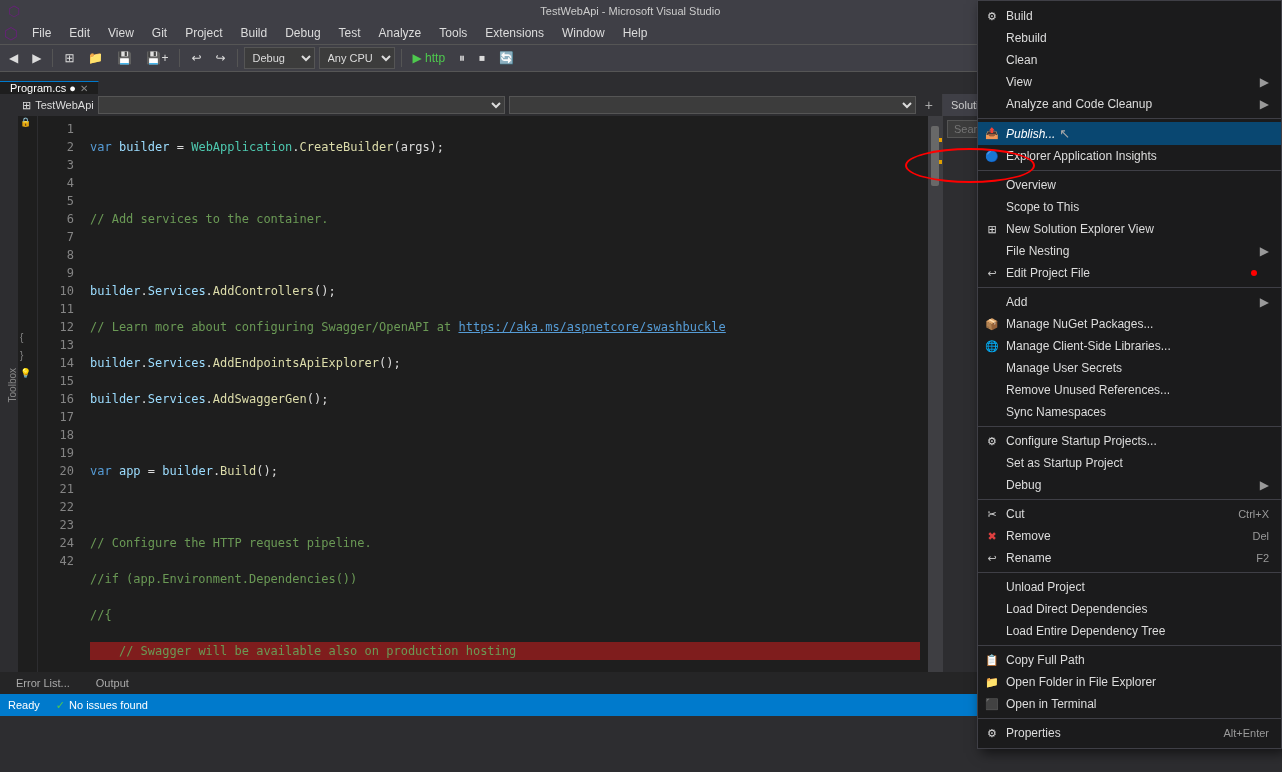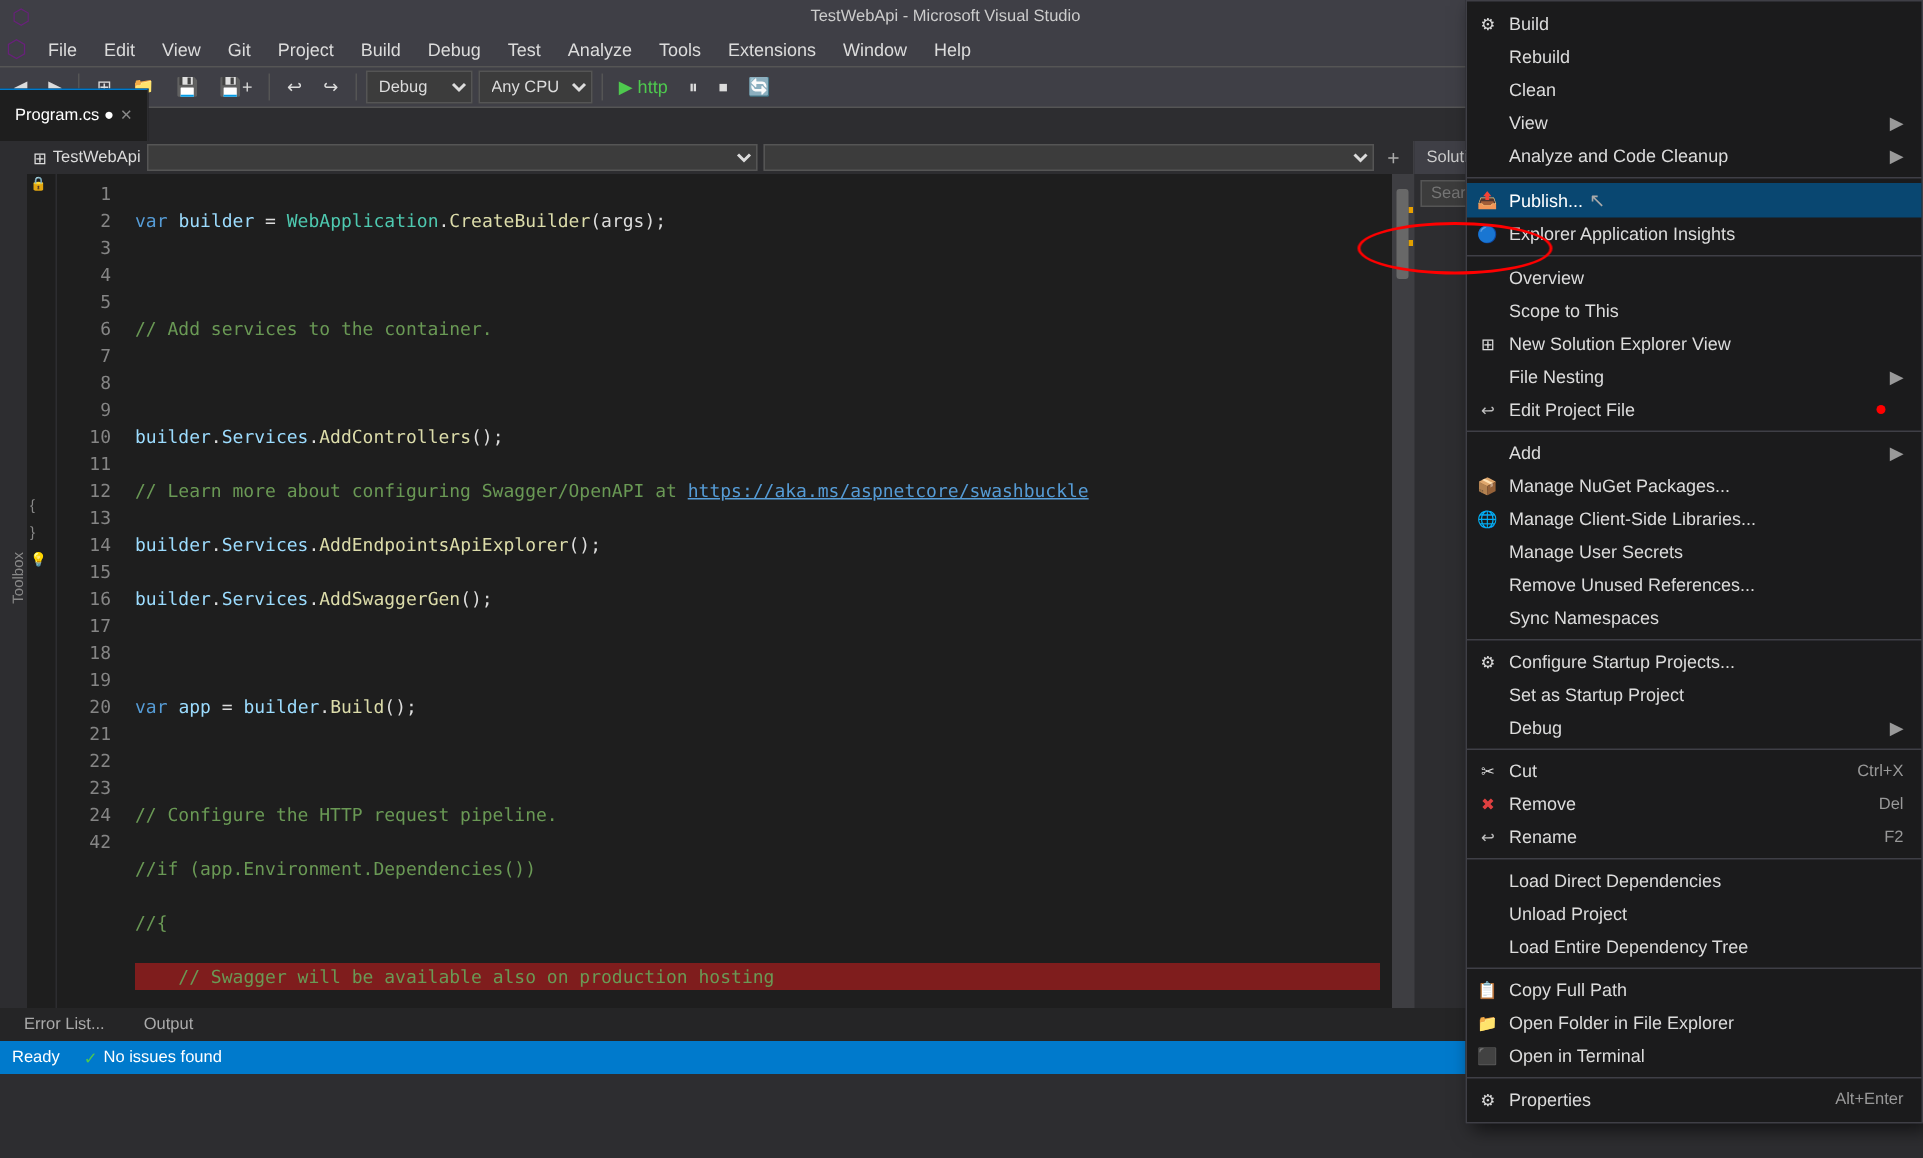--- a/index.html
+++ b/index.html
@@ -91,21 +91,21 @@
     }
 
     
     .tab-bar {
       height: 22px;
       background: #2d2d30;
       display: flex;
       align-items: flex-end;
     }
     .tab {
-      padding: 11px 10px;
+      padding: 0 10px;
       background: #3e3e42;
       color: #aaa;
       font-size: 11px;
       border-right: 1px solid #2d2d30;
       cursor: pointer;
       display: flex;
       align-items: flex-end;
       gap: 4px;
     }
     .tab.active {
@@ -573,21 +573,21 @@
 
   <div class="cm-item">
     <span class="cm-icon"></span>
     <span>Analyze and Code Cleanup</span>
     <span class="has-submenu">▶</span>
   </div>
   <div class="cm-separator"></div>
 
   <div class="cm-item highlighted" style="background:#094771;">
     <span class="cm-icon" style="color:#c8c8c8;">📤</span>
-    <span style="color:#fff;">Publish...</span>
+    <span style="color:#fff;font-style:italic;">Publish...</span>
     <span style="margin-left:4px;font-size:13px;color:#aaa;">↖</span>
   </div>
 
   <div class="cm-item">
     <span class="cm-icon">🔵</span>
     <span>Explorer Application Insights</span>
   </div>
   <div class="cm-separator"></div>
 
   <div class="cm-item">
@@ -681,26 +681,26 @@
 
   <div class="cm-item">
     <span class="cm-icon" style="color:#c0c0c0;">↩</span>
     <span>Rename</span>
     <span class="shortcut">F2</span>
   </div>
   <div class="cm-separator"></div>
 
   <div class="cm-item">
     <span class="cm-icon"></span>
+    <span>Unload Project</span>
+  </div>
+
+  <div class="cm-item">
+    <span class="cm-icon"></span>
     <span>Load Direct Dependencies</span>
-  </div>
-
-  <div class="cm-item">
-    <span class="cm-icon"></span>
-    <span>Unload Project</span>
   </div>
 
   <div class="cm-item">
     <span class="cm-icon"></span>
     <span>Load Entire Dependency Tree</span>
   </div>
   <div class="cm-separator"></div>
 
   <div class="cm-item">
     <span class="cm-icon">📋</span>

